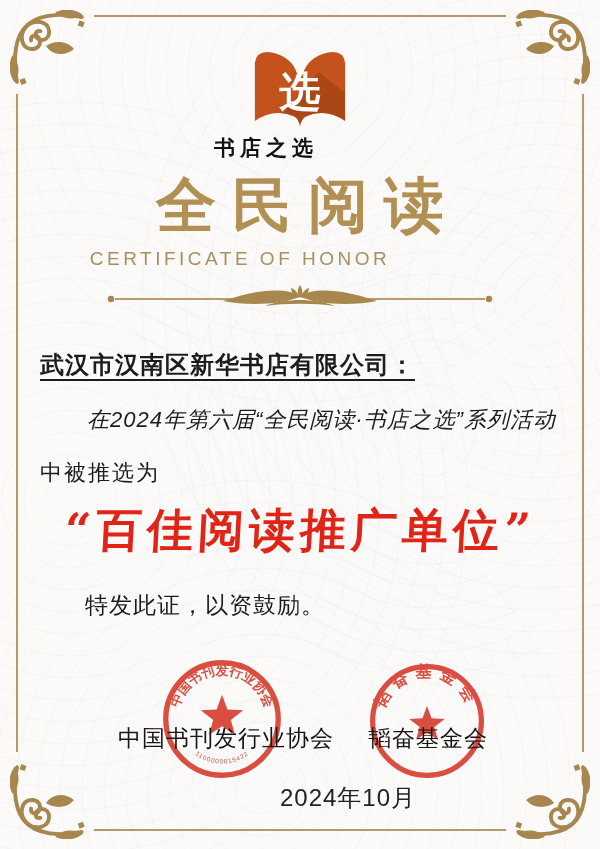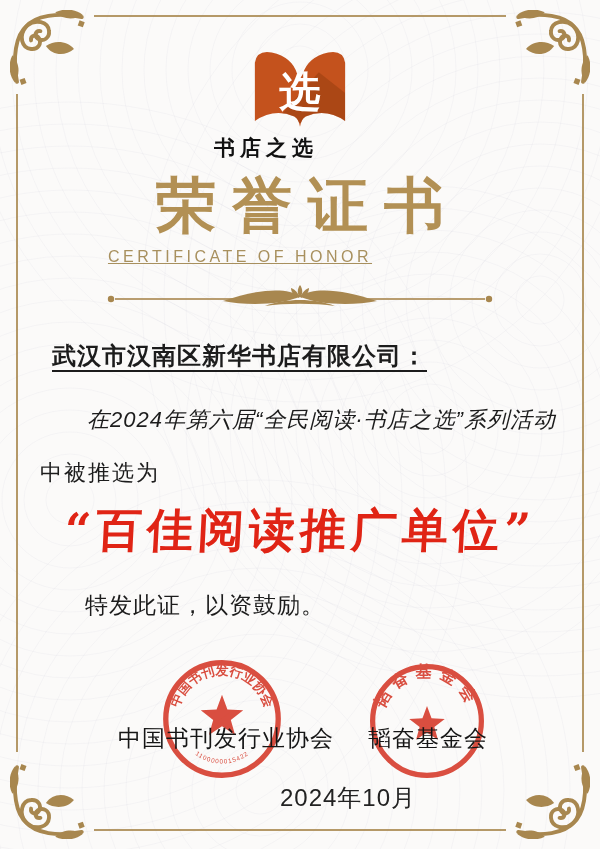--- a/index.html
+++ b/index.html
@@ -23,26 +23,26 @@
   .corner.br{transform:scale(-1,-1);}
   
   #logo{left:253px;top:47px;width:94px;height:88px;}
   #logo-tagline{left:0;top:134px;width:532px;text-align:center;
     font-size:21px;font-weight:bold;letter-spacing:5px;color:#111;}
   
   #title{left:0;top:166px;width:600px;text-align:center;
     font-size:60px;font-weight:800;letter-spacing:16px;text-indent:16px;
     color:#b29054;}
   #subtitle{left:0;top:248px;width:480px;text-align:center;
-    font-size:16px;letter-spacing:3.5px;color:#a8905e;text-decoration:underline;}
+    font-size:19px;letter-spacing:3.5px;color:#a8905e;}
   #divider{left:105px;top:283px;width:390px;height:30px;}
   
-  #recipient{left:40px;top:340px;font-size:24px;font-weight:bold;
+  #recipient{left:40px;top:349px;font-size:24px;font-weight:bold;
     text-decoration:underline;text-underline-offset:6px;
-    text-decoration-thickness:2px;letter-spacing:1px;margin-left:12px;}
+    text-decoration-thickness:2px;letter-spacing:1px;}
   #body-line1{left:87px;top:405px;font-size:22px;letter-spacing:1px;font-style:italic;}
   #body-line2{left:40px;top:458px;font-size:22px;letter-spacing:2px;}
   #award{left:0;top:500px;width:600px;text-align:center;
     font-family:"DejaVu Serif","Liberation Serif",serif;
     font-size:46px;font-weight:bold;letter-spacing:5px;color:#e02415;
     transform:skewX(-3deg);}
   #closing{left:85px;top:590px;font-size:23px;letter-spacing:1px;}
   
   #seal-left{left:159px;top:656px;width:126px;height:126px;}
   #seal-right{left:365px;top:659px;width:124px;height:124px;}
@@ -174,21 +174,21 @@
       <clipPath id="bookclip">
         <path d="M2,16 Q4,2 20,5 Q42,10 47,28 L50,33 L53,28 Q58,10 80,5 Q96,2 98,16 L98,78 Q78,64 56,73 Q51,76 50,84 Q49,76 44,73 Q22,64 2,78 Z"></path>
       </clipPath>
     </defs>
     <path fill="#c4521d" d="M2,16 Q4,2 20,5 Q42,10 47,28 L50,33 L53,28 Q58,10 80,5 Q96,2 98,16 L98,78 Q78,64 56,73 Q51,76 50,84 Q49,76 44,73 Q22,64 2,78 Z"></path>
     <polygon clip-path="url(#bookclip)" fill="#8f3a0e" opacity="0.45" points="26,76 70,26 98,48 98,80 26,80"></polygon>
     <text x="50" y="62" font-size="44" font-weight="bold" fill="#ffffff" text-anchor="middle" font-family="sans-serif">选</text>
   </svg>
   <div id="logo-tagline" class="abs">书店之选</div>
 
-  <div id="title" class="abs">荣誉证书</div>
+  <div id="title" class="abs">全民阅读</div>
   <div id="subtitle" class="abs">CERTIFICATE OF HONOR</div>
 
   <svg id="divider" class="abs" viewBox="0 0 390 30" fill="#a8874f">
     <circle cx="6" cy="16" r="3.2"></circle>
     <circle cx="384" cy="16" r="3.2"></circle>
     <rect x="10" y="15.2" width="142" height="1.6"></rect>
     <rect x="238" y="15.2" width="142" height="1.6"></rect>
     <path d="M118,18 C152,6 181,4 196,13 C178,22 142,23 118,18 Z"></path>
     <path d="M272,18 C238,6 209,4 194,13 C212,22 248,23 272,18 Z"></path>
     <path d="M160,23 C180,15 210,15 230,23 C210,20 180,20 160,23 Z"></path>

